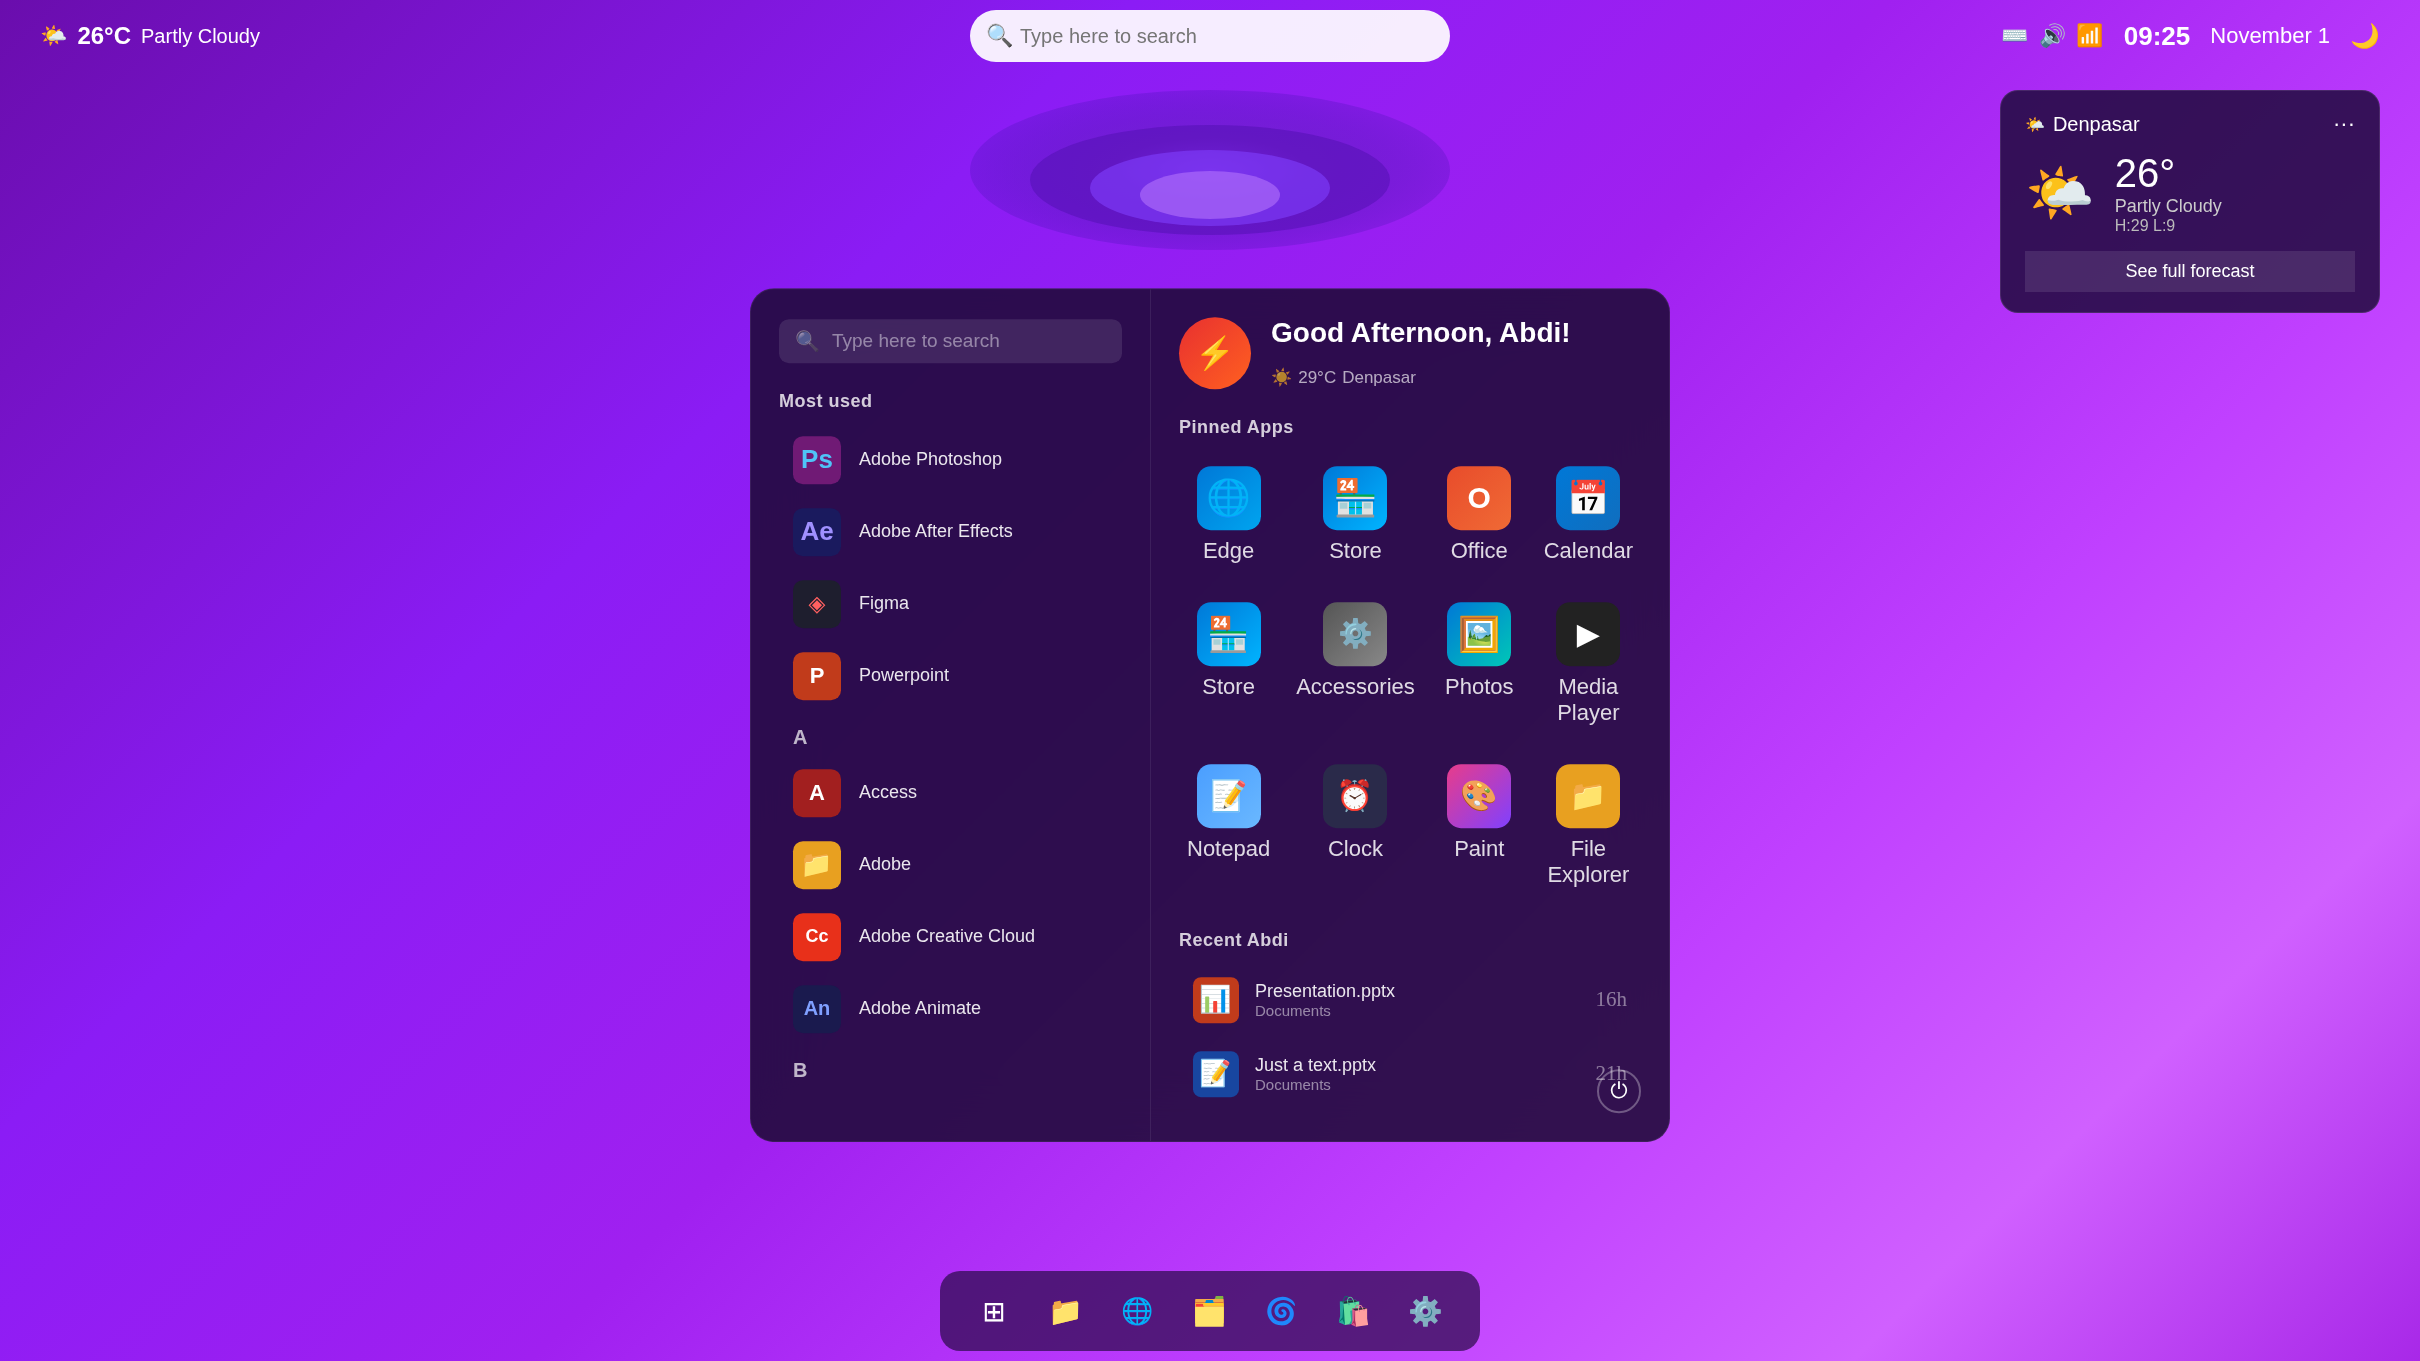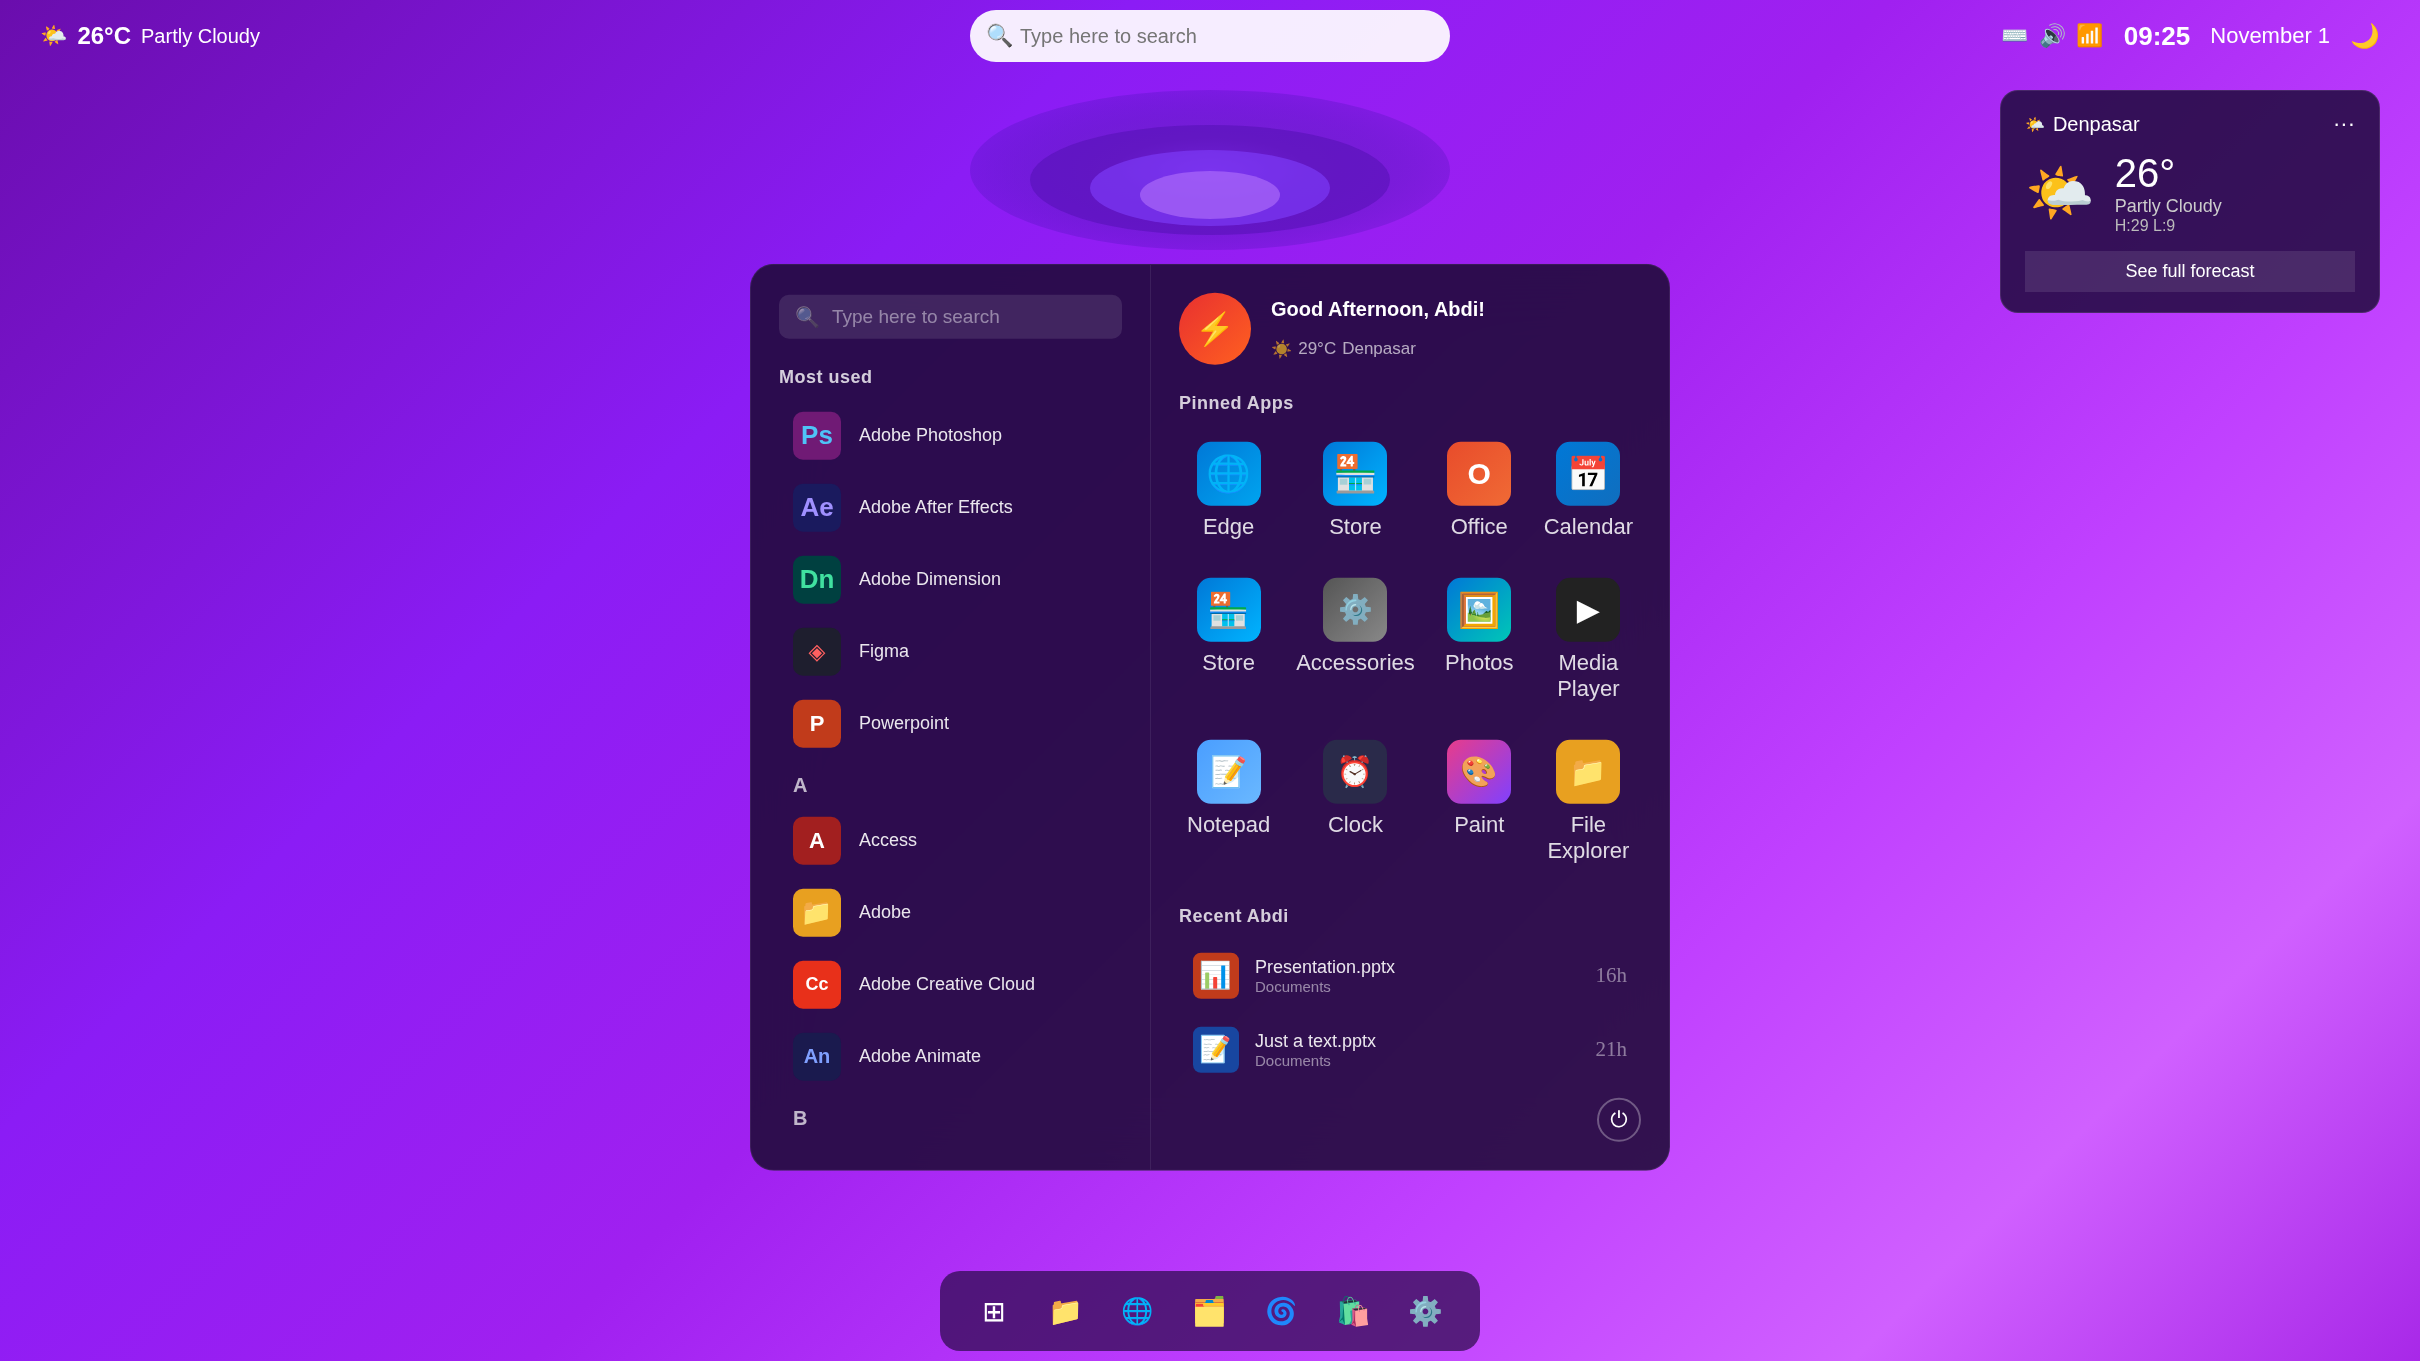--- a/index.html
+++ b/index.html
@@ -240,21 +240,21 @@
       border-radius: 50%;
       background: linear-gradient(135deg, #e83030, #ff6020);
       display: flex;
       align-items: center;
       justify-content: center;
       font-size: 30px;
       color: white;
       font-weight: 700;
     }
     .user-info .greeting-text {
-      font-size: 20px;
+      font-size: 28px;
       font-weight: 600;
       color: white;
       margin-bottom: 18px;
     }
     .user-info .location {
       font-size: 17px;
       color: rgba(255,255,255,0.65);
       display: flex;
       align-items: center;
       gap: 6px;
@@ -436,24 +436,20 @@
 
     <div class="app-item">
       <div class="app-icon-wrap icon-ps" style="color:#4fc3f7;font-weight:700;">Ps</div>
       <span class="app-name">Adobe Photoshop</span>
     </div>
     <div class="app-item">
       <div class="app-icon-wrap icon-ae" style="color:#a090ff;font-weight:700;">Ae</div>
       <span class="app-name">Adobe After Effects</span>
     </div>
     <div class="app-item">
-      <div class="app-icon-wrap icon-dn" style="color:#40e0a0;font-weight:700;">Dn</div>
-      <span class="app-name">Adobe Dimension</span>
-    </div>
-    <div class="app-item">
       <div class="app-icon-wrap icon-figma" style="color:#ff6060;font-size:22px;">◈</div>
       <span class="app-name">Figma</span>
     </div>
     <div class="app-item">
       <div class="app-icon-wrap icon-ppt" style="color:white;font-weight:700;font-size:22px;">P</div>
       <span class="app-name">Powerpoint</span>
     </div>
 
     <div class="alpha-header">A</div>
 

